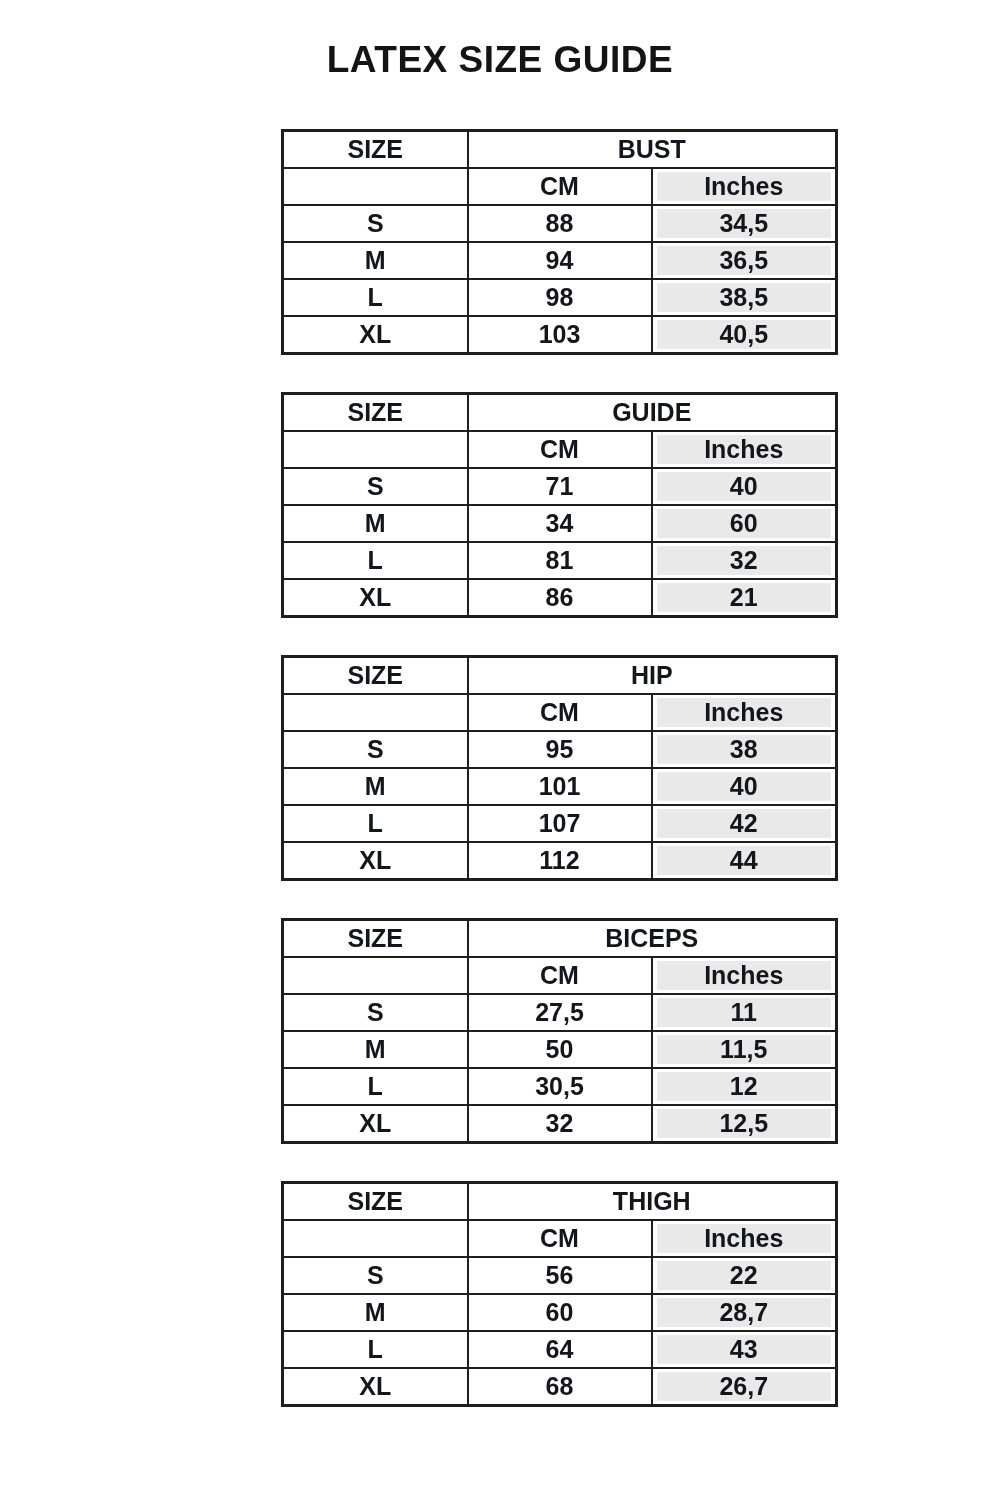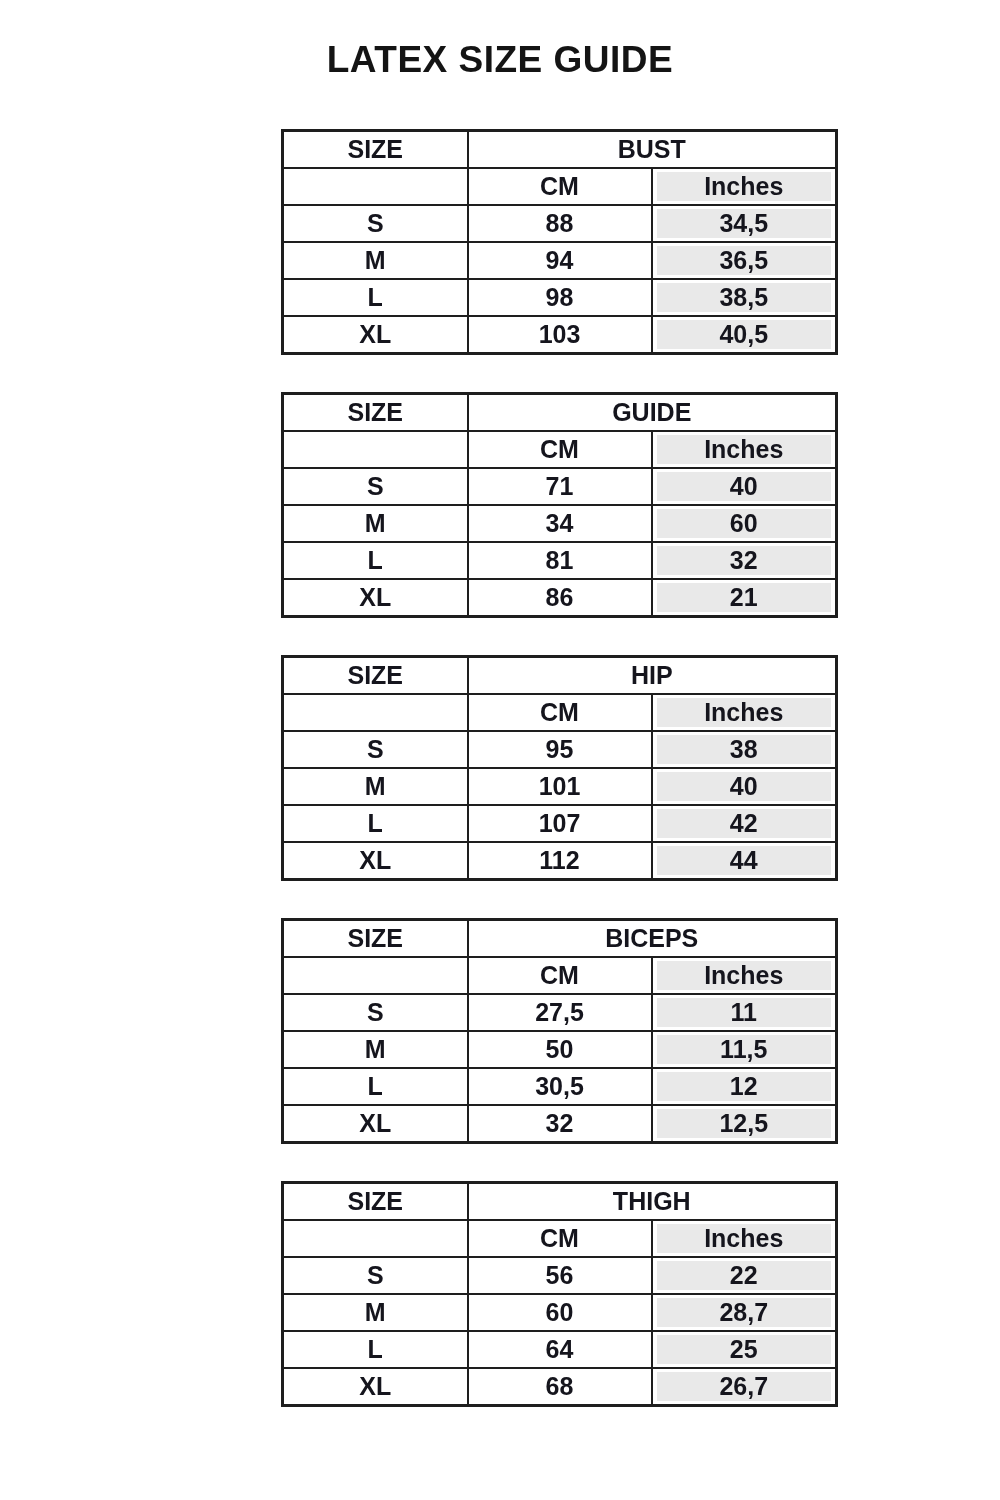--- a/index.html
+++ b/index.html
@@ -292,21 +292,21 @@
         <td>M</td>
         <td>60</td>
         <td>
               <div class="shade">28,7</div>
             </td>
       </tr>
       <tr>
         <td>L</td>
         <td>64</td>
         <td>
-              <div class="shade">25</div>
+              <div class="shade">43</div>
             </td>
       </tr>
       <tr>
         <td>XL</td>
         <td>68</td>
         <td>
               <div class="shade">26,7</div>
             </td>
       </tr>
     </tbody>

